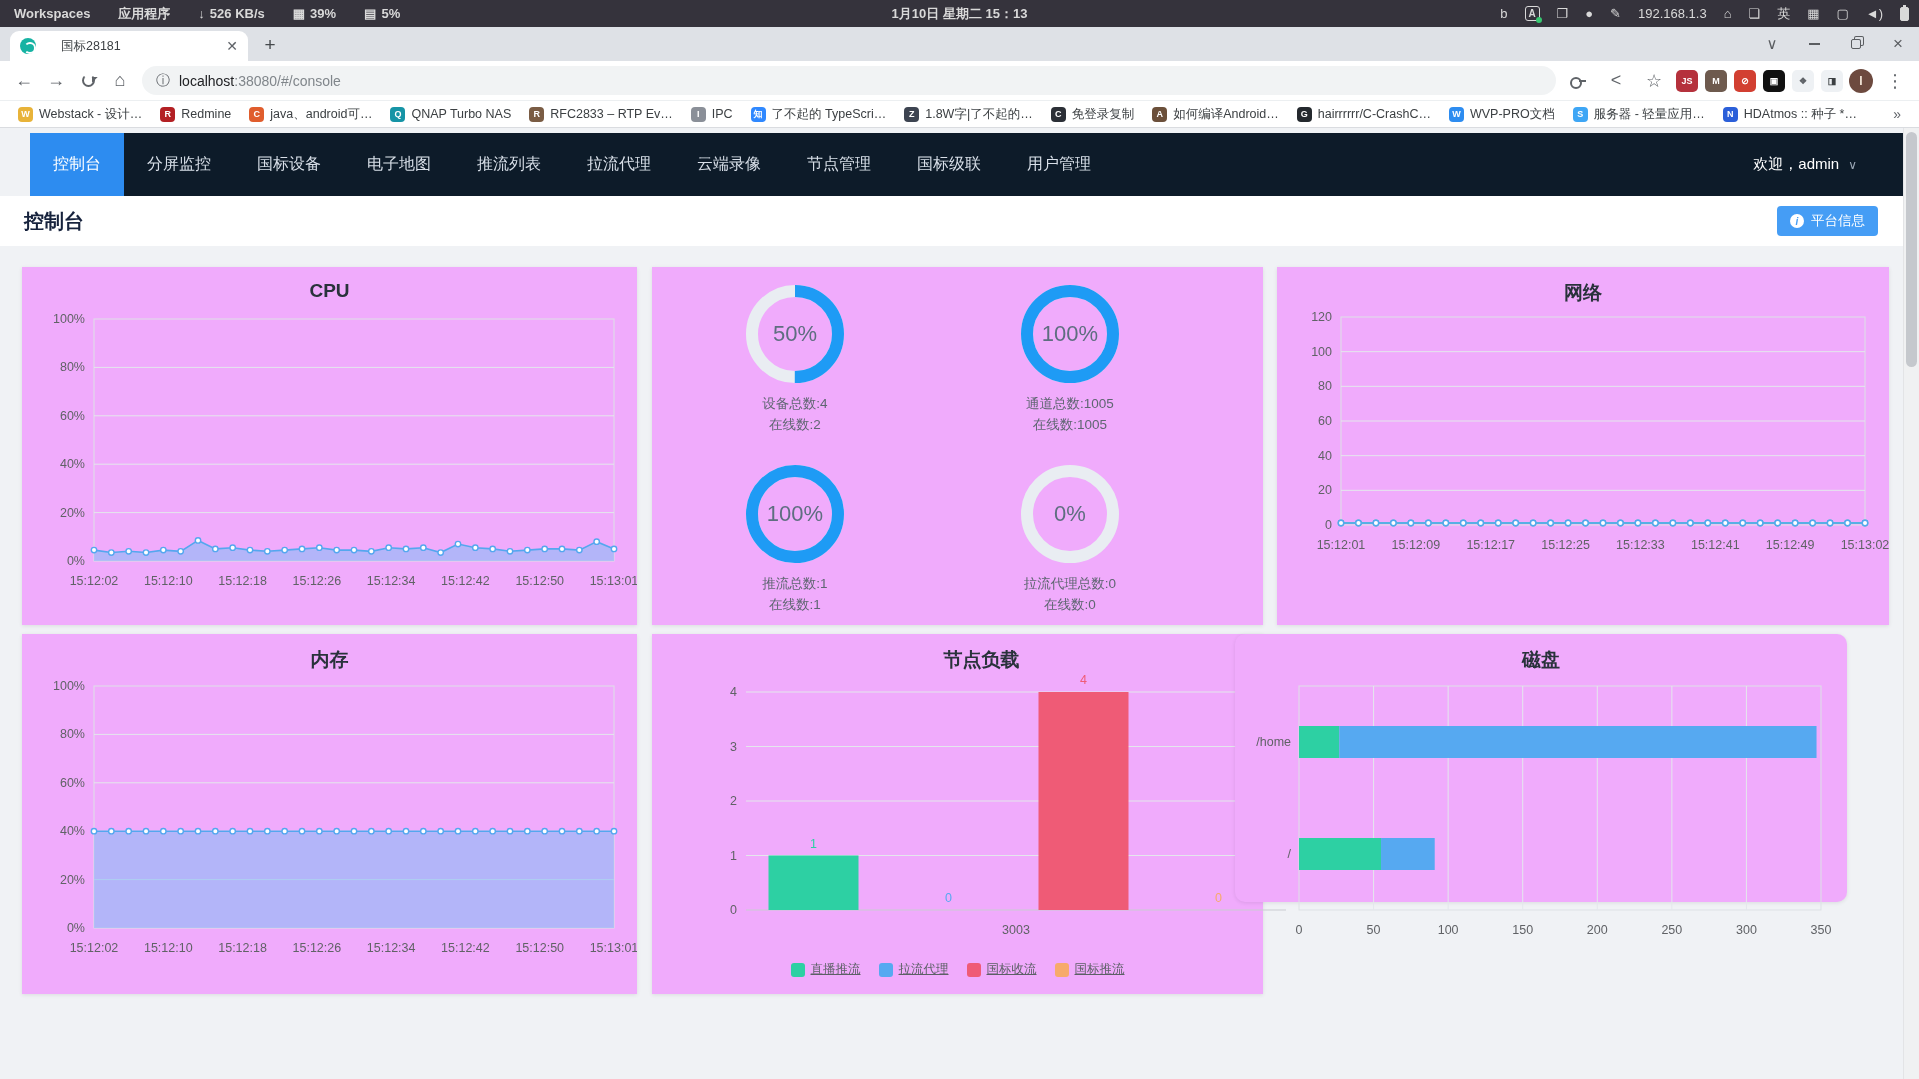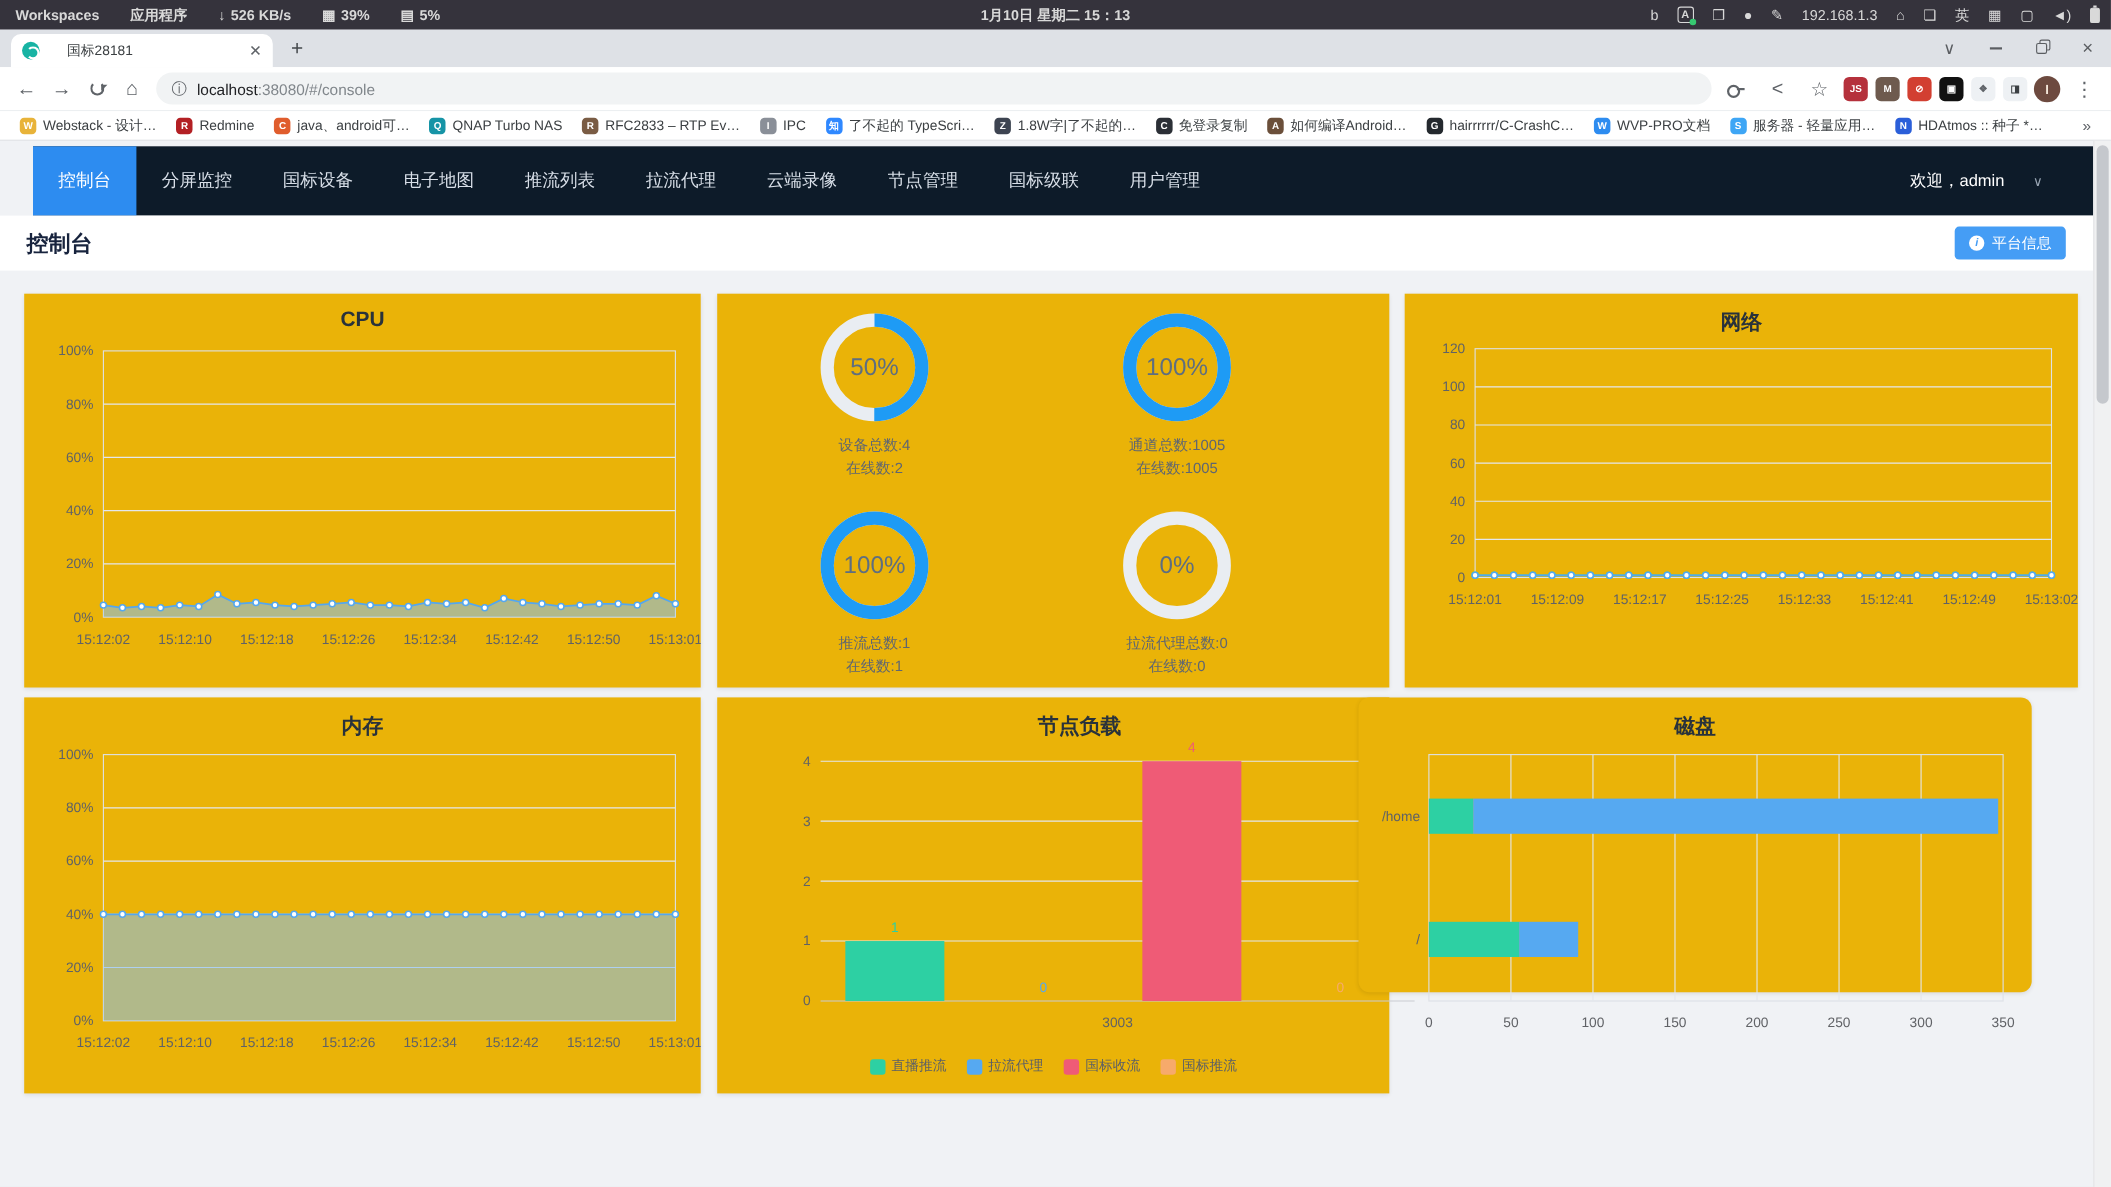--- a/index.html
+++ b/index.html
@@ -70,31 +70,31 @@
 
   
   .page{position:absolute;left:0;top:128px;width:1919px;height:951px;background:#f0f2f5;}
   .scrollbar{position:absolute;right:0;top:0;width:16px;height:951px;background:#f0f1f2;border-left:1px solid #e3e4e6;}
   .sb-thumb{position:absolute;right:2px;top:4px;width:11px;height:235px;background:#c5c8cd;border-radius:6px;}
 
   .navbar{position:absolute;left:30px;top:5px;width:1873px;height:63px;background:#0d1b29;
     display:flex;align-items:stretch;}
   .nav-item{display:flex;align-items:center;padding:0 23px;color:#d8dfe8;font-size:16px;}
   .nav-item.active{background:#2d8cf0;color:#fff;}
-  .nav-welcome{margin-left:auto;margin-right:46px;display:flex;align-items:center;gap:26px;color:#fff;font-size:15px;}
+  .nav-welcome{margin-left:auto;margin-right:46px;display:flex;align-items:center;gap:9px;color:#fff;font-size:15px;}
   .nav-caret{color:#9aa7b5;font-size:12px;}
 
   .pageheader{position:absolute;left:0;top:68px;width:1903px;height:50px;background:#fff;display:flex;align-items:center;}
   .page-title{margin-left:24px;font-size:20px;font-weight:700;color:#17233d;}
   .btn-platform{position:absolute;right:25px;top:10px;height:30px;background:#459df5;color:#fff;
     border-radius:4px;display:flex;align-items:center;gap:7px;padding:0 13px;font-size:13.5px;}
   .info-dot{width:14px;height:14px;border-radius:50%;background:#fff;color:#459df5;font-size:10px;
     font-weight:700;font-style:italic;display:flex;align-items:center;justify-content:center;}
 
-  .card{position:absolute;background:#eab308;box-shadow:0 1px 4px rgba(0,0,0,.09);}
+  .card{position:absolute;background:#f0abfc;box-shadow:0 1px 4px rgba(0,0,0,.09);}
   .card-title{text-align:center;font-size:19px;font-weight:700;color:#29323b;padding-top:13px;height:38px;}
   .chart{display:block;margin:0 auto;}
   svg text{font-family:"Liberation Sans",sans-serif;}
   .ax{font-size:12.5px;fill:#606266;}
   .cat{font-size:12.5px;fill:#606266;}
   .vl{font-size:12.5px;font-weight:400;}
 
   .legend{position:absolute;left:0;right:0;display:flex;justify-content:center;align-items:center;
     gap:18px;font-size:12.5px;color:#5c6066;}
   .lg-item{display:flex;align-items:center;gap:6px;}
@@ -527,21 +527,21 @@
           <text x="37" y="24" text-anchor="end" class="ax">4</text>
           <line x1="46" y1="238" x2="586" y2="238" stroke="#c9ccd1"></line>
           <rect x="68.5" y="183.5" width="90" height="54.5" fill="#2dd0a3"></rect>
           <text x="113.5" y="175.5" text-anchor="middle" class="vl" fill="#2dd0a3">1</text>
           <text x="248.5" y="230" text-anchor="middle" class="vl" fill="#56a9f1">0</text>
           <rect x="338.5" y="20" width="90" height="218" fill="#ef5b76"></rect>
           <text x="383.5" y="12" text-anchor="middle" class="vl" fill="#ef5b76">4</text>
           <text x="518.5" y="230" text-anchor="middle" class="vl" fill="#f7aa6b">0</text>
           <text x="316" y="262" text-anchor="middle" class="cat">3003</text>
         </svg>
-      <div class="legend" id="legend-node_load" style="bottom:16px;">
+      <div class="legend" id="legend-node_load" style="bottom:16px;text-decoration:underline;">
           <span class="lg-item">
             <span class="lg-box" style="background: rgb(45, 208, 163);"></span>
             <span>直播推流</span>
           </span>
           <span class="lg-item">
             <span class="lg-box" style="background: rgb(86, 169, 241);"></span>
             <span>拉流代理</span>
           </span>
           <span class="lg-item">
             <span class="lg-box" style="background: rgb(239, 91, 118);"></span>

